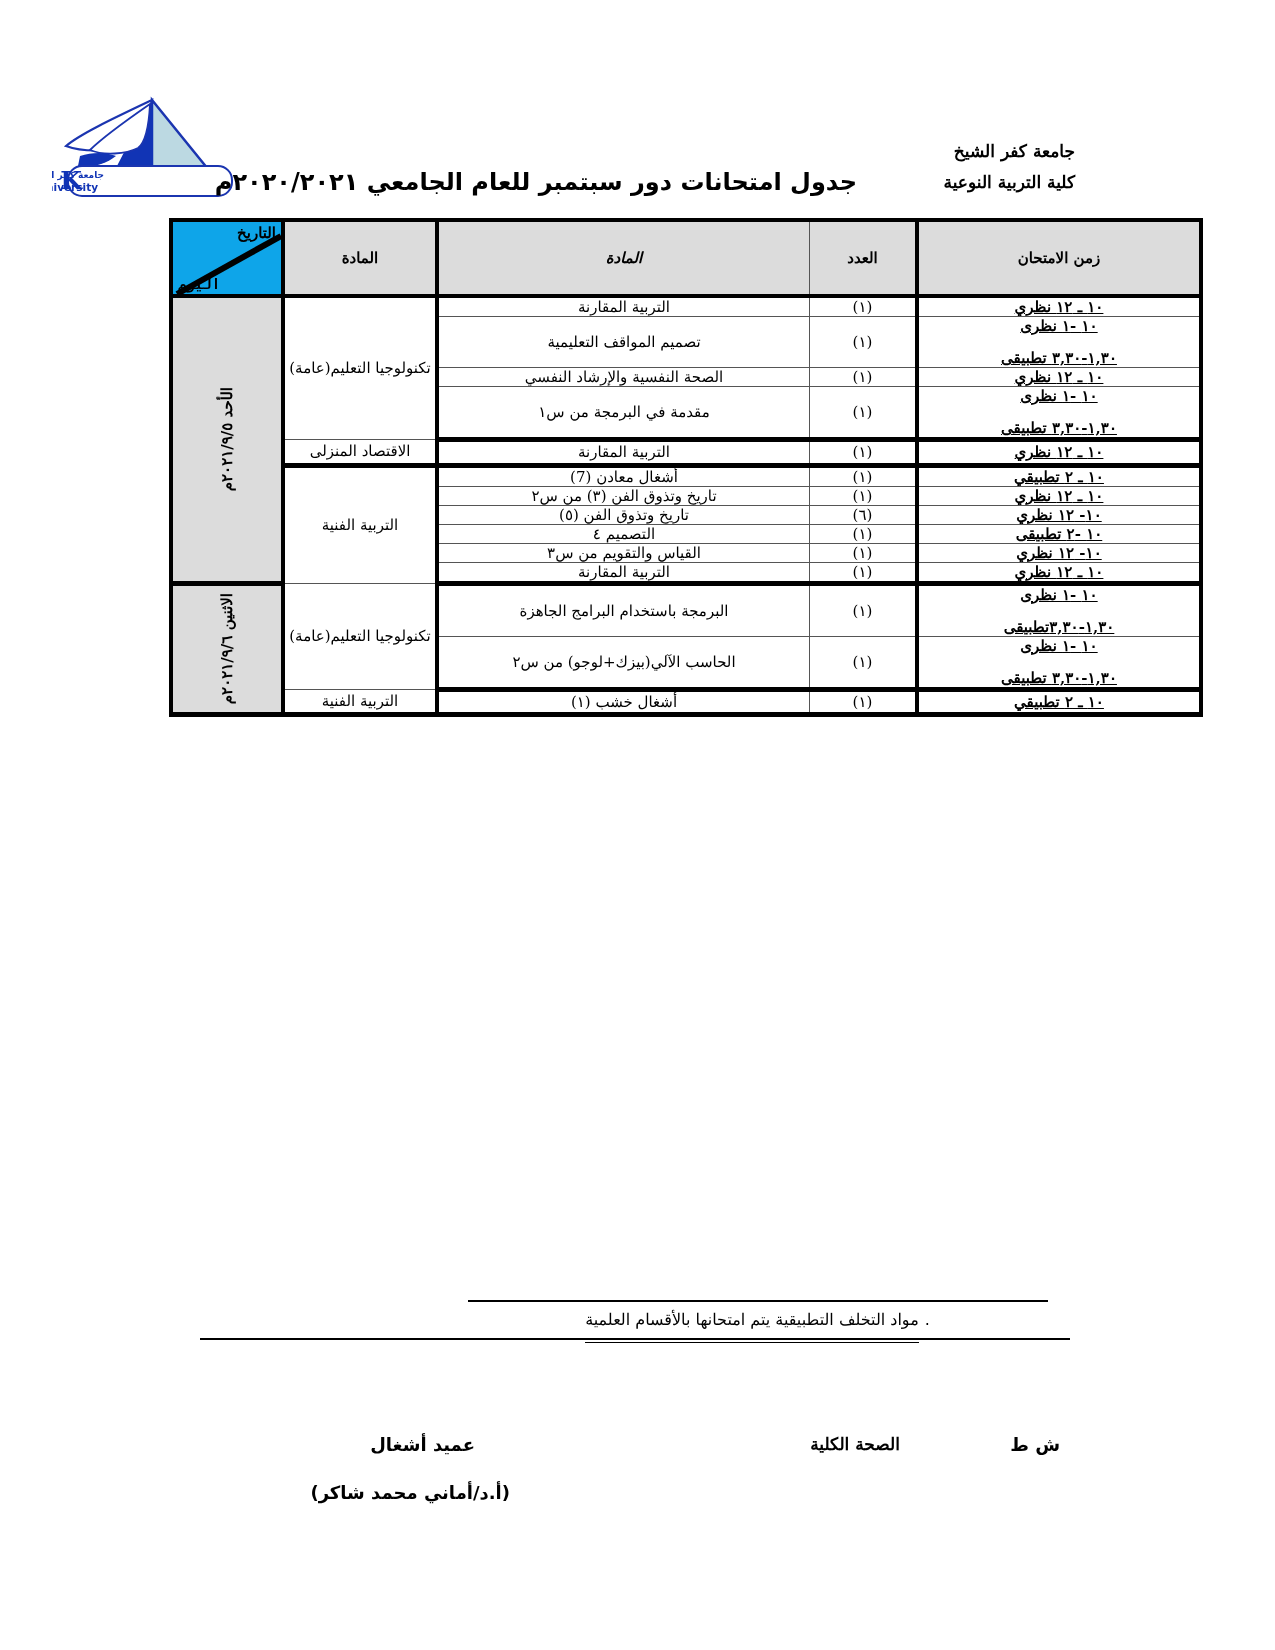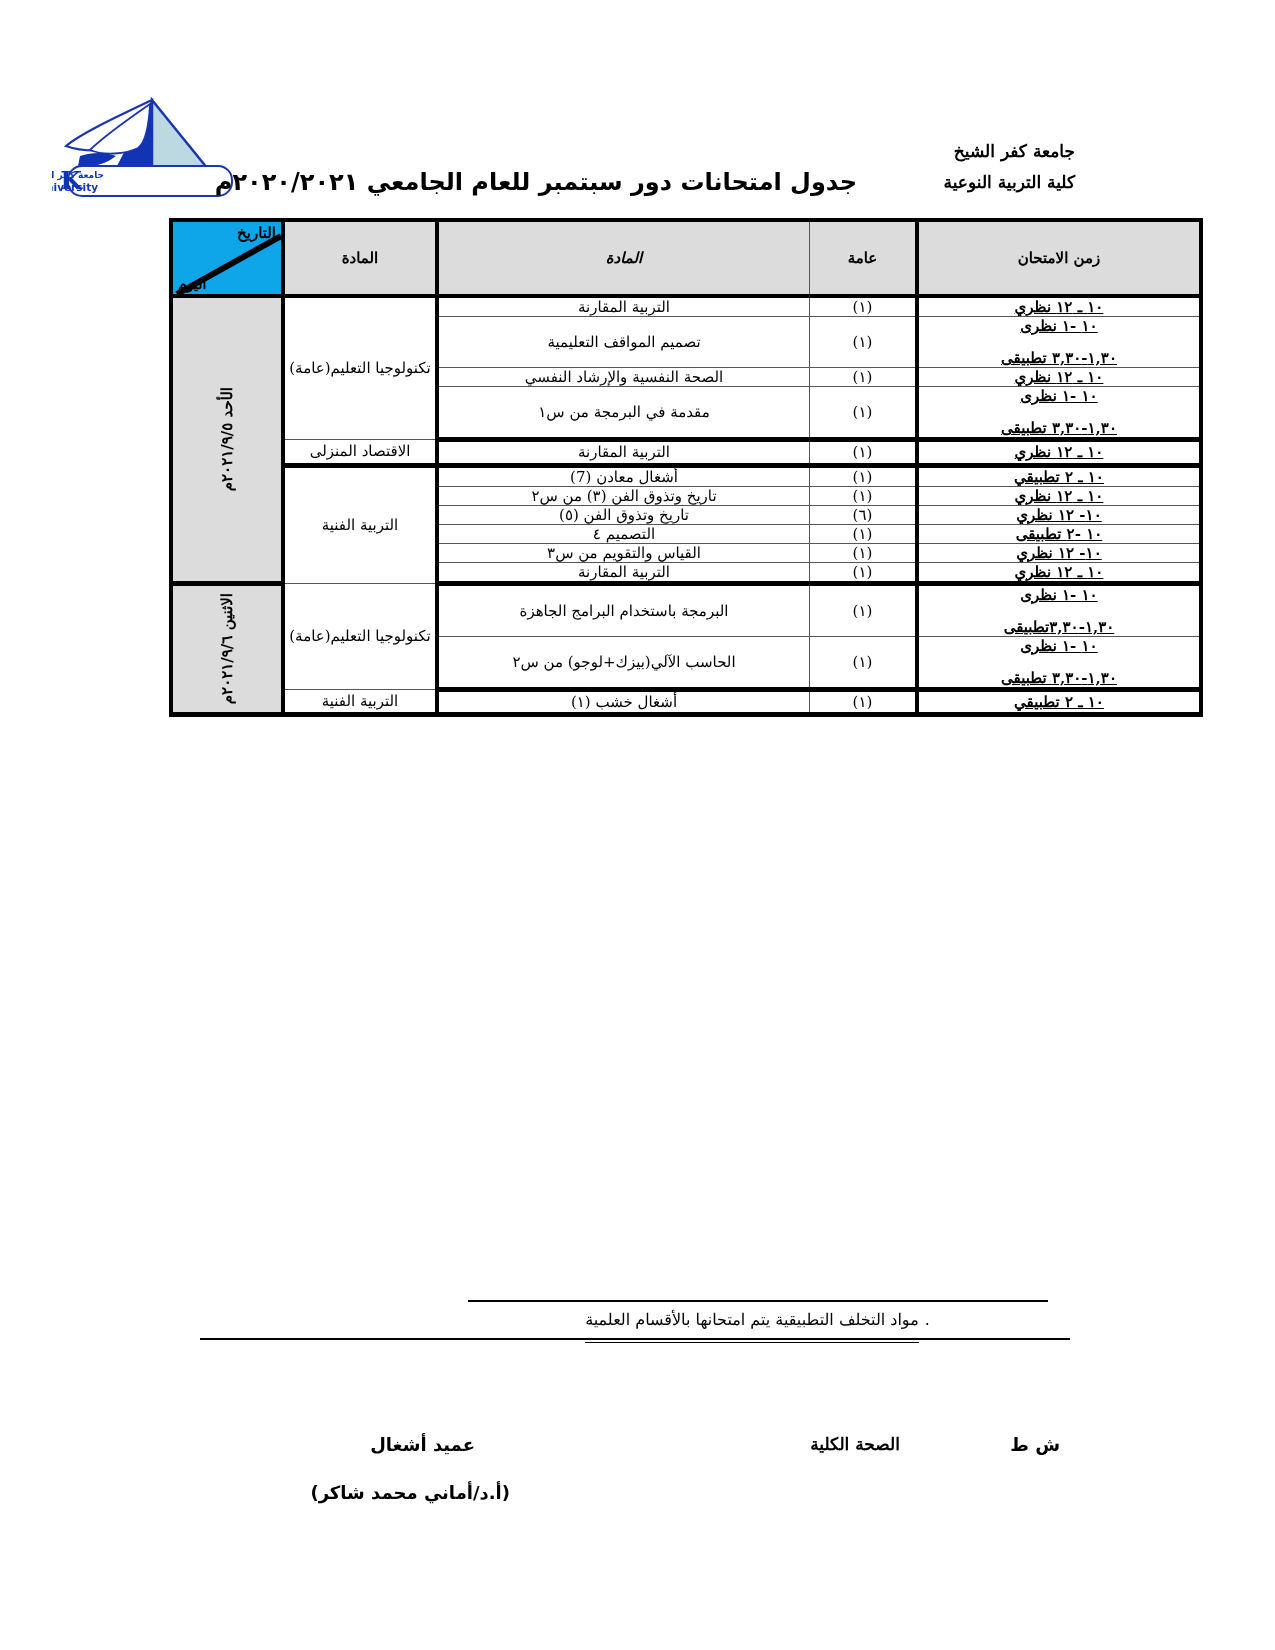--- a/index.html
+++ b/index.html
@@ -121,21 +121,21 @@
   .diag-head .lbl-date {
     position: absolute;
     top: 2px; right: 5px;
     font-size: 15px; font-weight: 600;
     font-family: "DejaVu Serif","Liberation Serif",serif;
   }
   .diag-head .lbl-day {
     position: absolute;
     bottom: 1px; left: 5px;
     font-size: 14px; font-weight: 600;
-    font-family: Liberation Serif, serif;
+    font-family: Liberation Mono, monospace;
   }
 
   .vert-date {
     writing-mode: vertical-rl;
     transform: rotate(180deg);
     white-space: nowrap;
     font-size: 15px;
     font-weight: 600;
     letter-spacing: 3px;
     line-height: 1.9;
@@ -220,21 +220,21 @@
     <div>كلية التربية النوعية</div>
   </div>
 </div>
 
 <div id="doc-title">جدول امتحانات دور سبتمبر  للعام الجامعي ٢٠٢٠/٢٠٢١م</div>
 
 <table id="schedule-table">
   <thead>
     <tr>
       <th class="col-time">زمن الامتحان</th>
-      <th class="col-count">عامة</th>
+      <th class="col-count">العدد</th>
       <th class="col-subj">المادة</th>
       <th class="col-div">المادة</th>
       <th class="col-date diag-head">
         <svg class="diag-line" viewBox="0 0 108 72" preserveAspectRatio="none">
           <line x1="108" y1="14" x2="4" y2="72" stroke="#000" stroke-width="6"></line>
         </svg>
         <span class="lbl-date">التاريخ</span>
         <span class="lbl-day">اليوم</span>
       </th>
     </tr>

